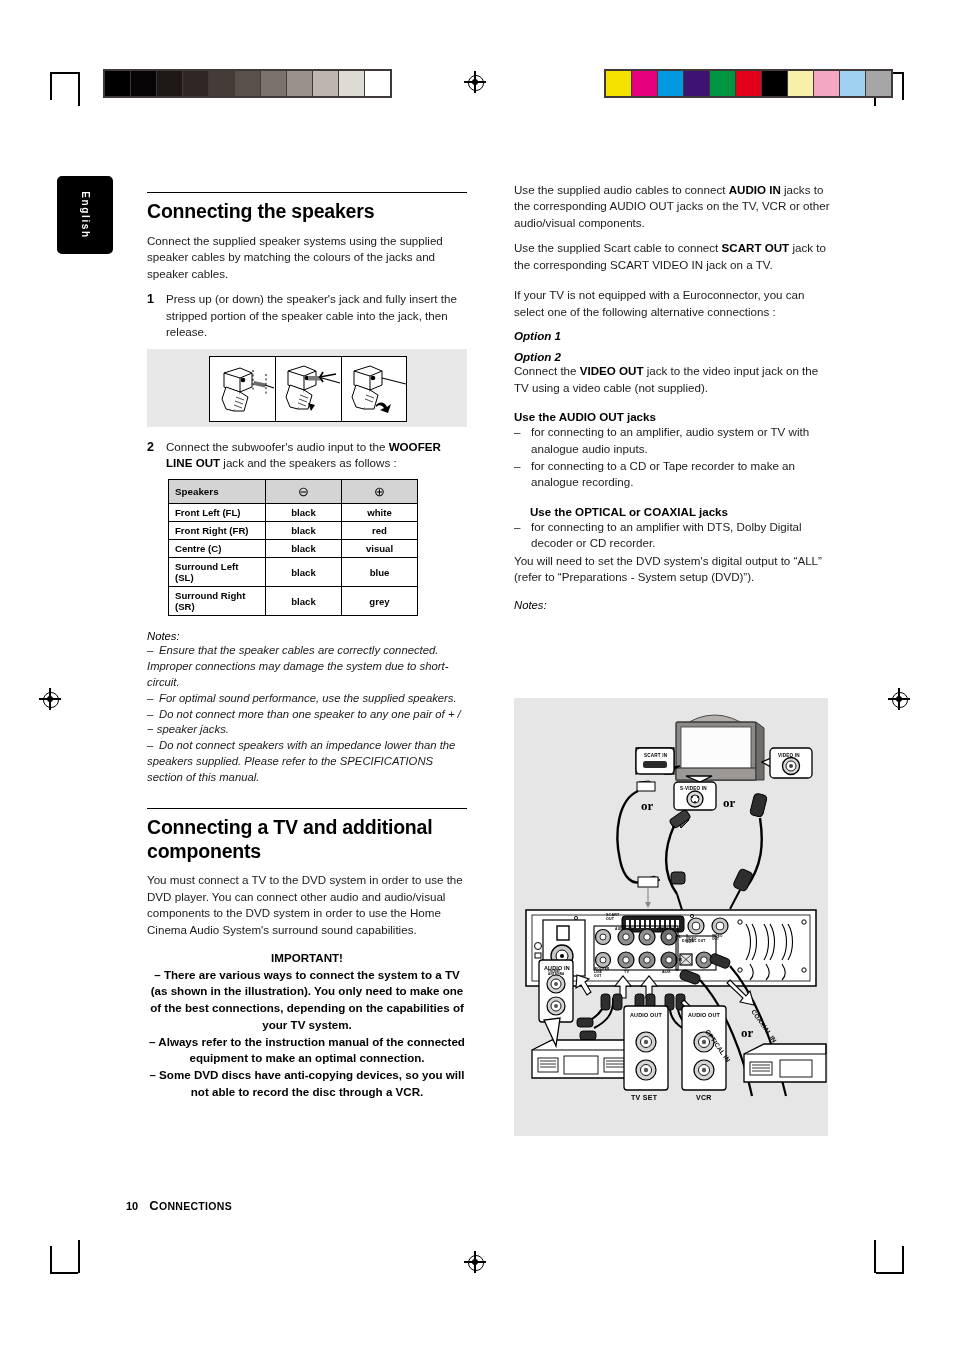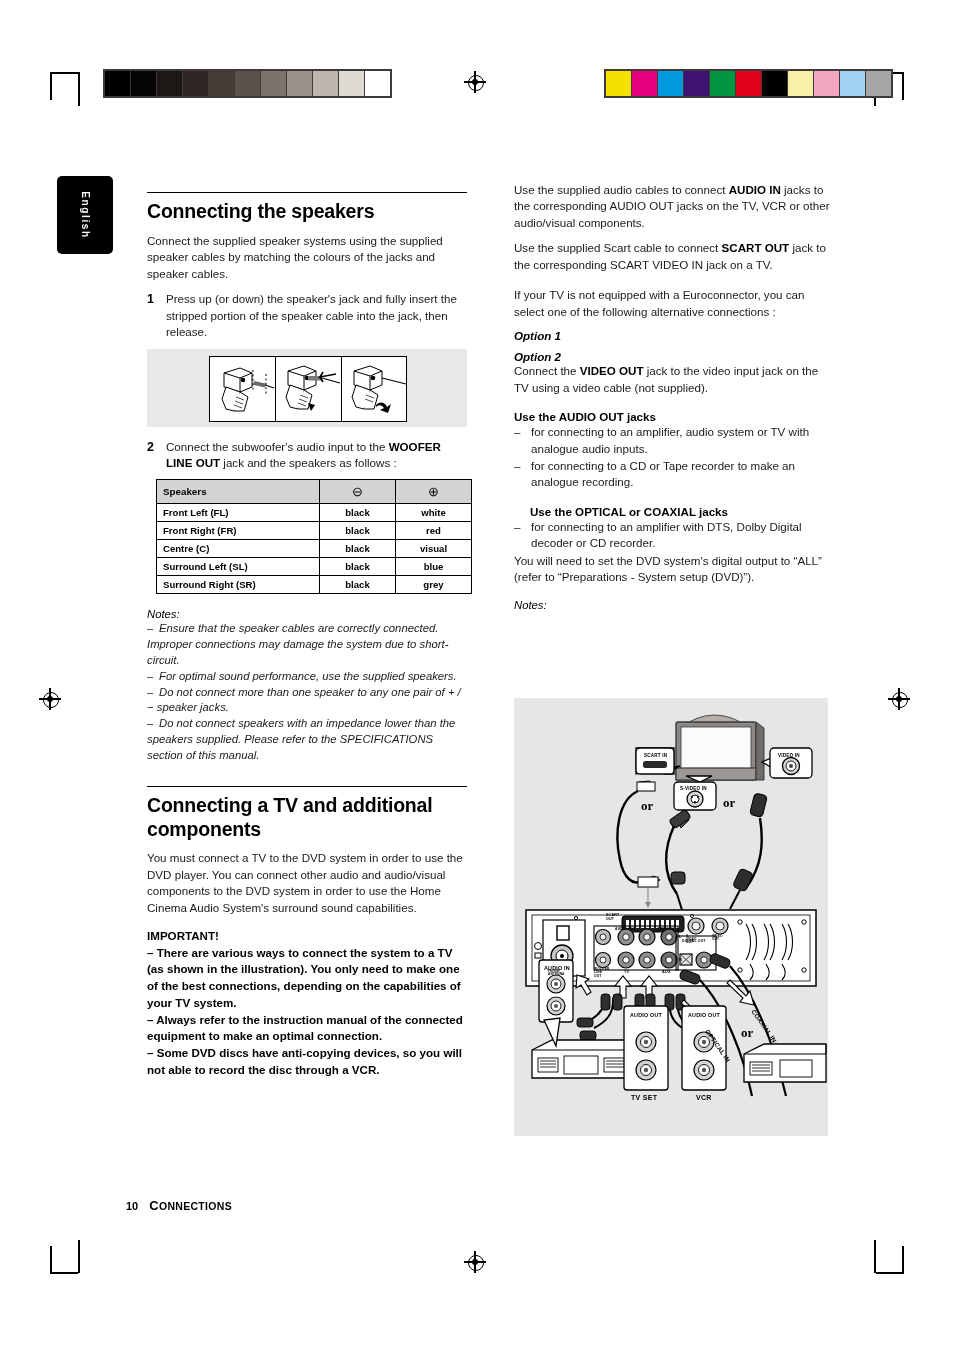--- a/index.html
+++ b/index.html
@@ -59,21 +59,21 @@
     margin:4px 0 12px 0;position:relative;
   }
   .jackfig .panels{
     position:absolute;left:62px;top:7px;width:196px;height:64px;
     display:flex;background:#fff;border:1.2px solid #000;
   }
   .jackfig .panels .pn{flex:1;border-right:1.2px solid #000;position:relative;}
   .jackfig .panels .pn:last-child{border-right:none;}
 
   
-  table.spk{border-collapse:collapse;width:316px;margin:3px 0 0 9px;
+  table.spk{border-collapse:collapse;width:250px;margin:3px 0 0 21px;
     border:1.6px solid #000;font-size:9.6px;}
   table.spk th,table.spk td{
     border-top:1.1px solid #000;padding:3px 6px;font-weight:bold;text-align:left;
   }
   table.spk thead th{background:#d4d4d4;border-top:none;padding:4px 6px;font-size:9.8px;}
   table.spk .c{text-align:center;width:63px;border-left:1.1px solid #000;}
   table.spk .sym{font-size:13px;font-weight:normal;}
 
   .notes{margin-top:14px;}
   .notes .hd{font-size:11.3px;font-style:italic;margin:0 0 1px 0;}
@@ -292,21 +292,21 @@
           <div class="ln"><span class="d">–</span><span>For optimal sound performance, use the supplied speakers.</span></div>
           <div class="ln"><span class="d">–</span><span>Do not connect more than one speaker to any one pair of + / − speaker jacks.</span></div>
           <div class="ln"><span class="d">–</span><span>Do not connect speakers with an impedance lower than the speakers supplied.  Please refer to the SPECIFICATIONS section of this manual.</span></div>
         </div>
     </div>
 
     <h1 class="sect" style="margin-top:22px;">Connecting a TV and additional components</h1>
 
     <p>You must connect a TV to the DVD system in order to use the DVD player. You can connect other audio and audio/visual components to the DVD system in order to use the Home Cinema Audio System's surround sound capabilities.</p>
 
-    <div class="imp" style="margin-top:12px;">
+    <div class="imp" style="margin-top:12px;text-align:center;">
       <div class="ln">IMPORTANT!</div>
       <div id="imp-items">
           <div class="ln">–  There are various ways to connect the system to a TV (as shown in the illustration). You only need to make one of the best connections, depending on the capabilities of your TV system.</div>
           <div class="ln">–  Always refer to the instruction manual of the connected equipment to make an optimal connection.</div>
           <div class="ln">–  Some DVD discs have anti-copying devices, so you will not able to record the disc through a VCR.</div>
         </div>
     </div>
   </div>
 
   <div class="col col-right">

